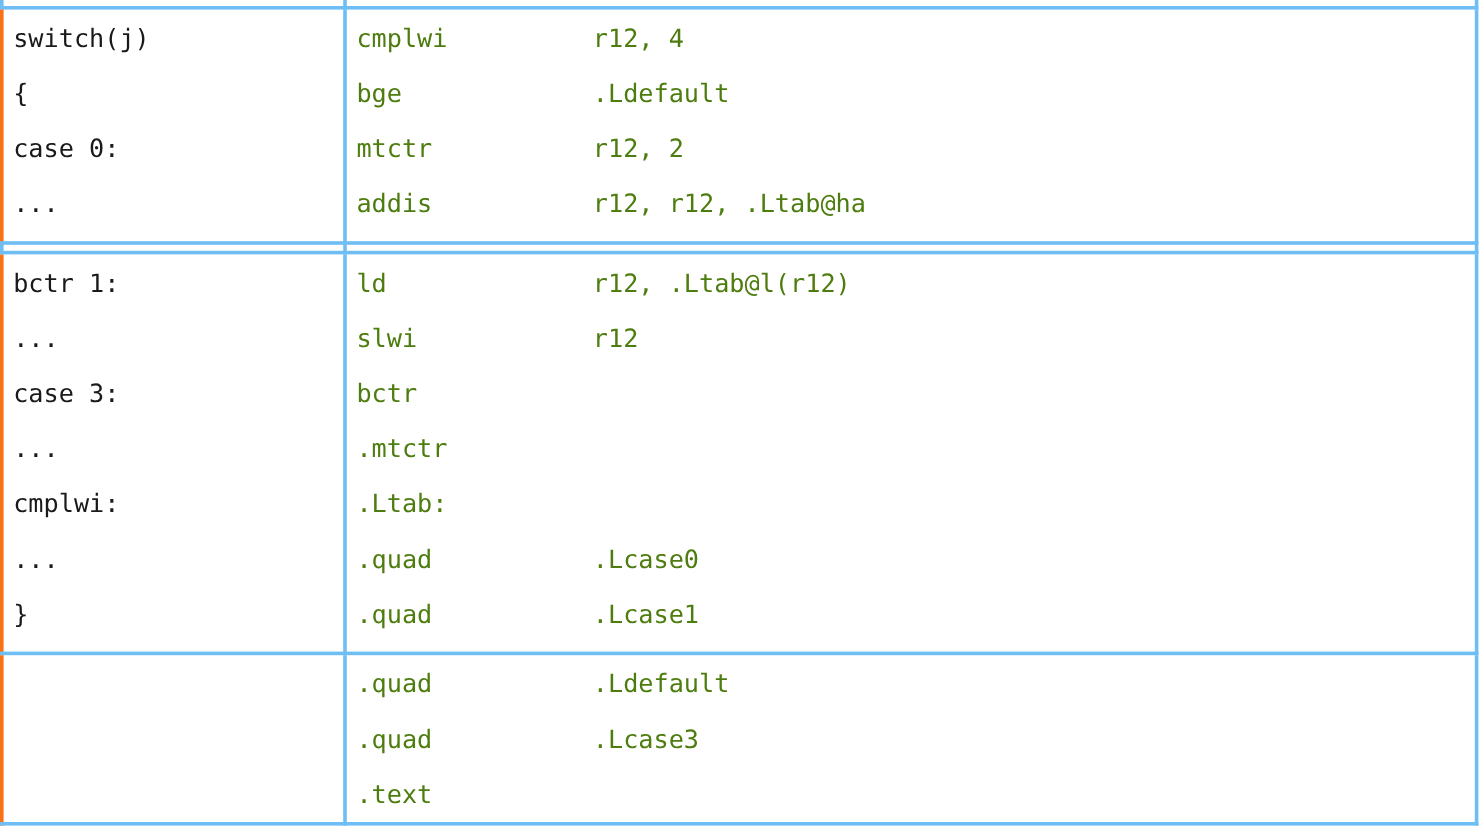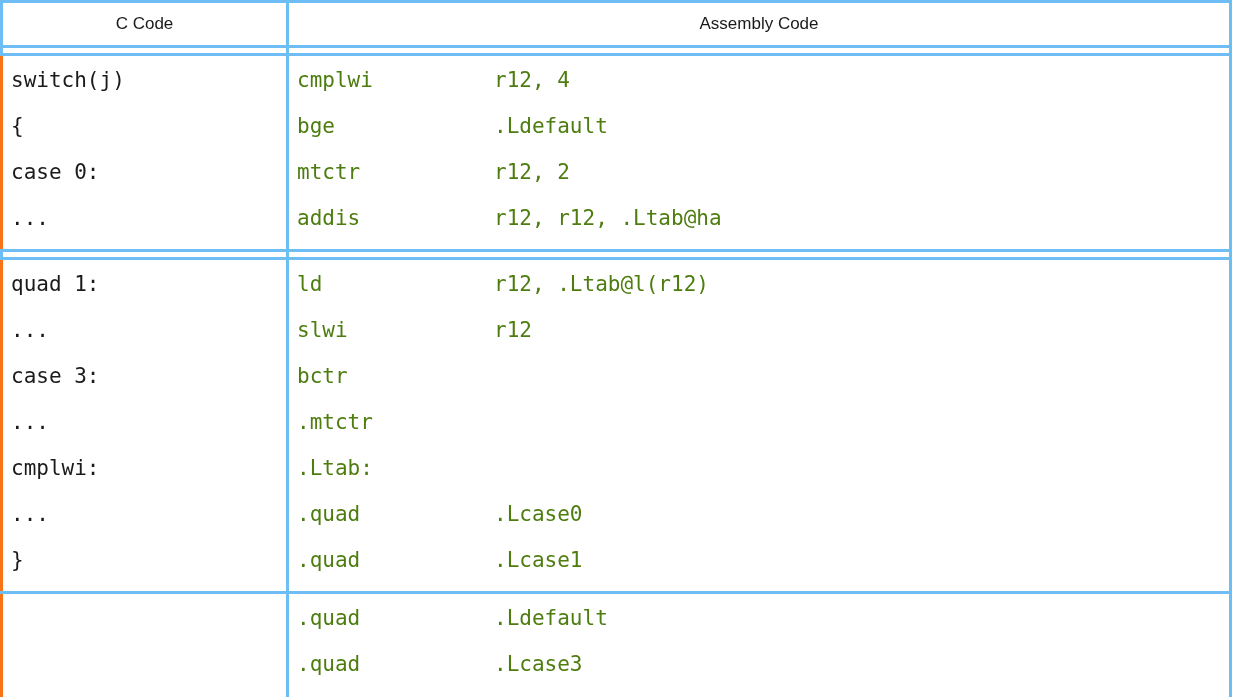--- a/index.html
+++ b/index.html
@@ -124,24 +124,20 @@
 </head>
 <body>
 
 <div class="table-wrap">
   <table class="code-table">
     <colgroup>
       <col class="c-col">
       <col class="asm-col">
     </colgroup>
     <thead>
-      <tr>
-        <th class="first-th">C Code</th>
-        <th>Assembly Code</th>
-      </tr>
       <tr class="double-rule">
         <td></td>
         <td></td>
       </tr>
     </thead>
     <tbody id="table-body">
 
     <tr>
           <td class="cell">
             <div class="cell-pad-top"></div>
@@ -160,21 +156,21 @@
             <div class="cell-pad-bot"></div>
           </td>
         </tr>
         <tr class="block-gap">
           <td></td>
           <td></td>
         </tr>
         <tr>
           <td class="cell">
             <div class="cell-pad-top"></div>
-            <div class="code-line">quad 1:</div>
+            <div class="code-line">bctr 1:</div>
             <div class="code-line">...</div>
             <div class="code-line">case 3:</div>
             <div class="code-line">...</div>
             <div class="code-line">cmplwi:</div>
             <div class="code-line">...</div>
             <div class="code-line">}</div>
             <div class="cell-pad-bot"></div>
           </td>
           <td class="cell">
             <div class="cell-pad-top"></div>

